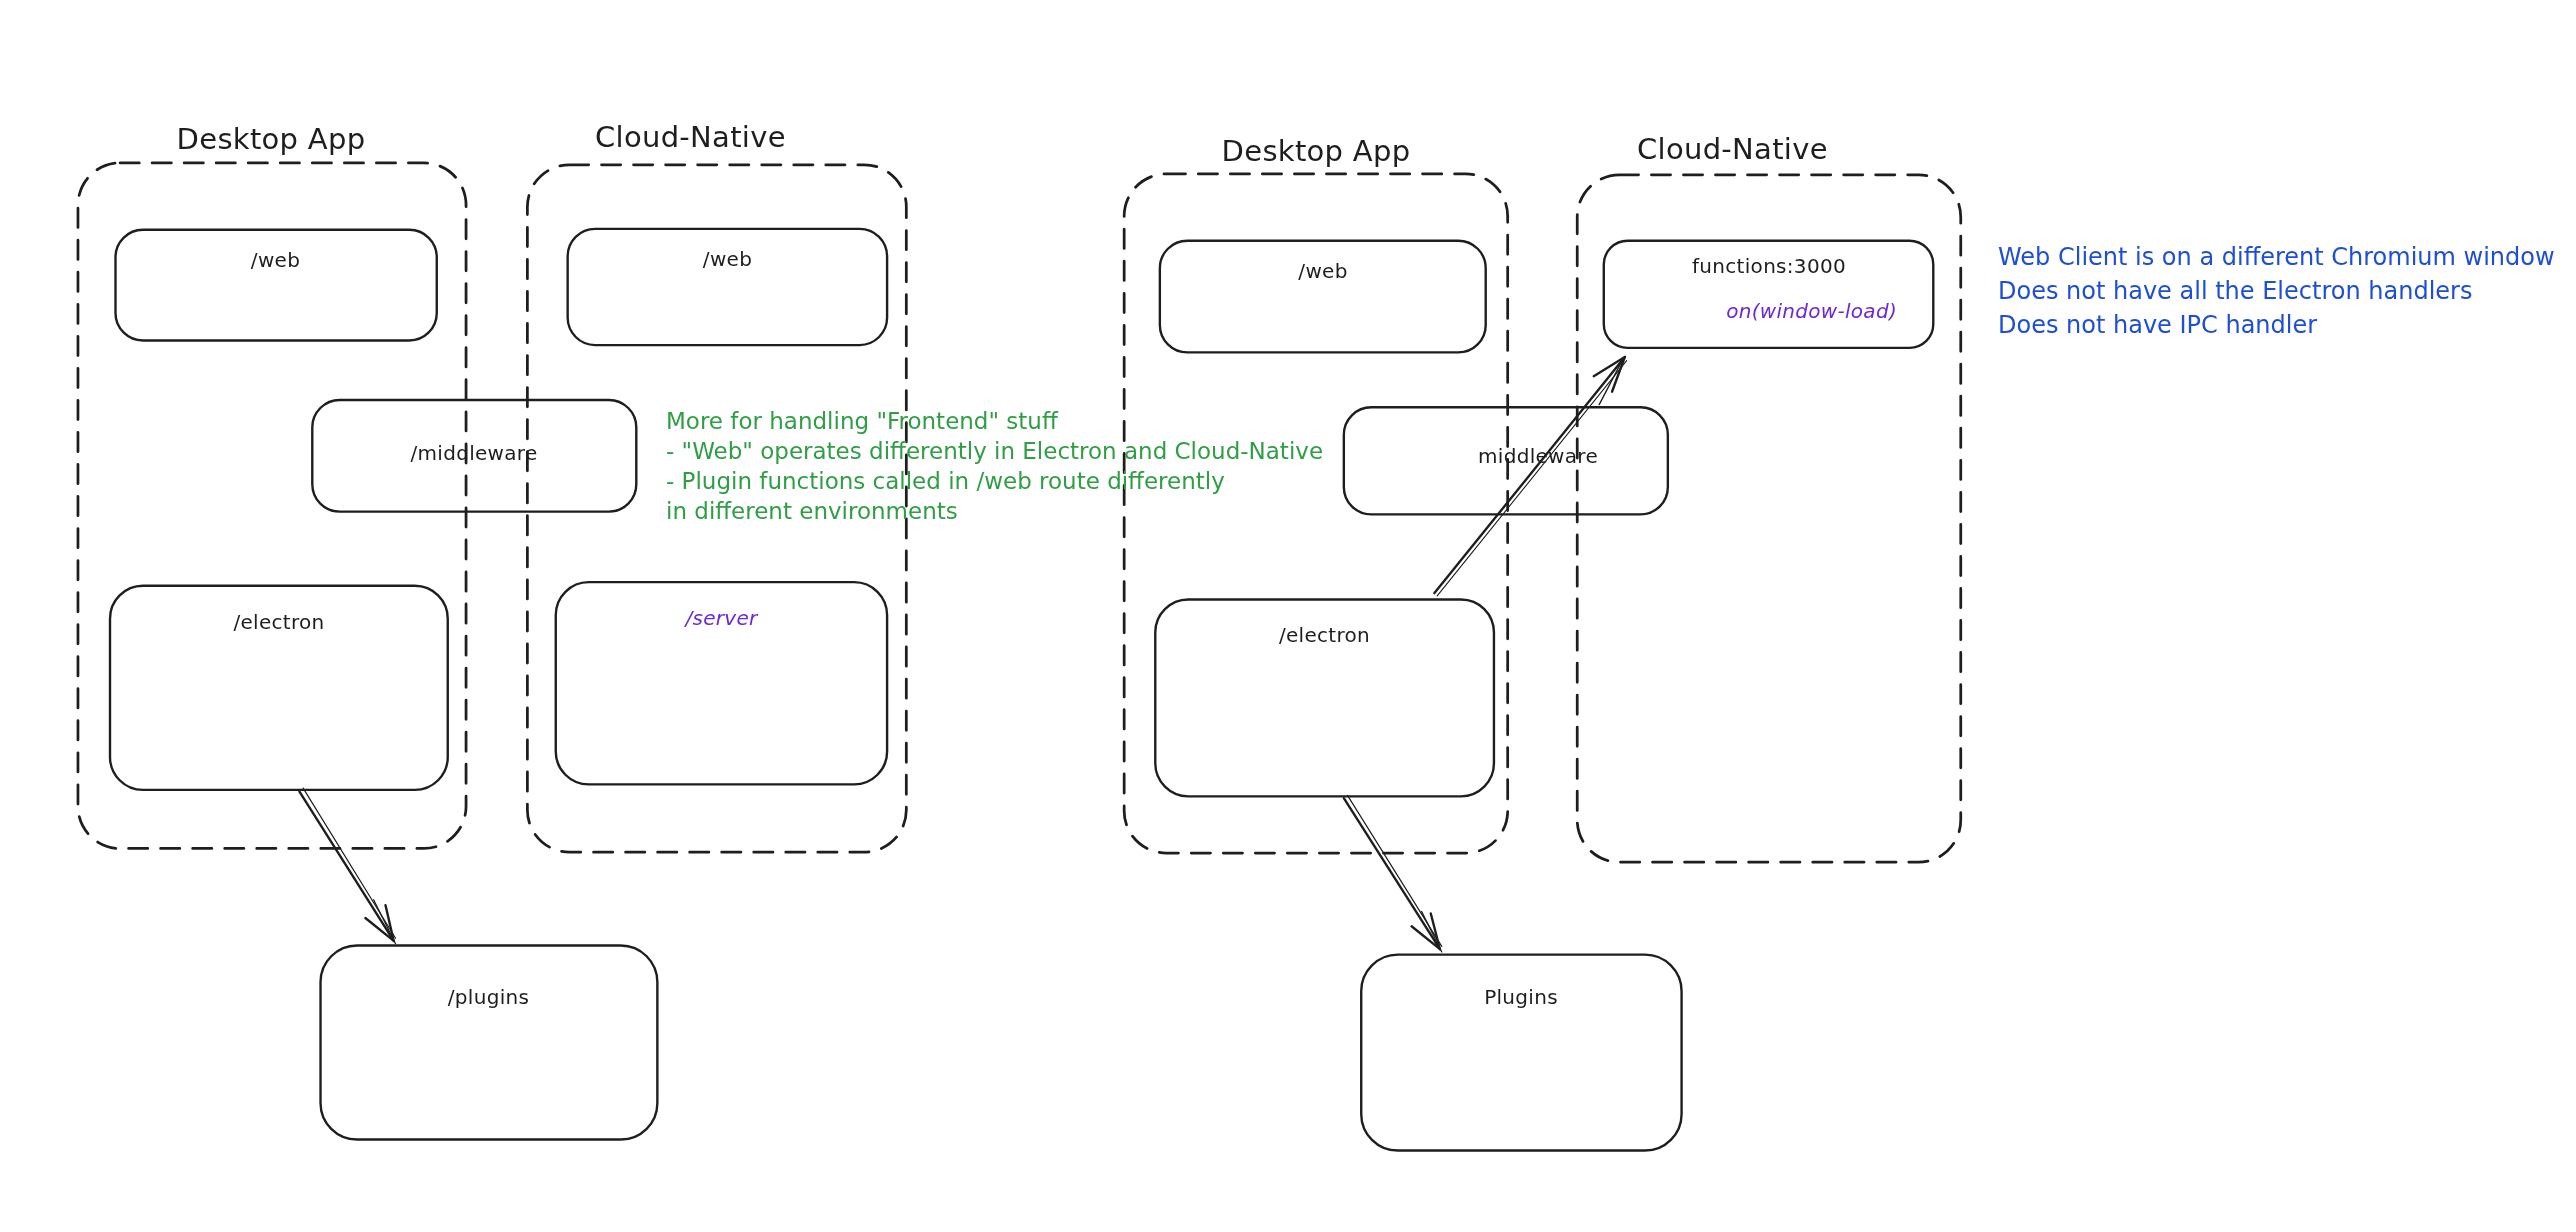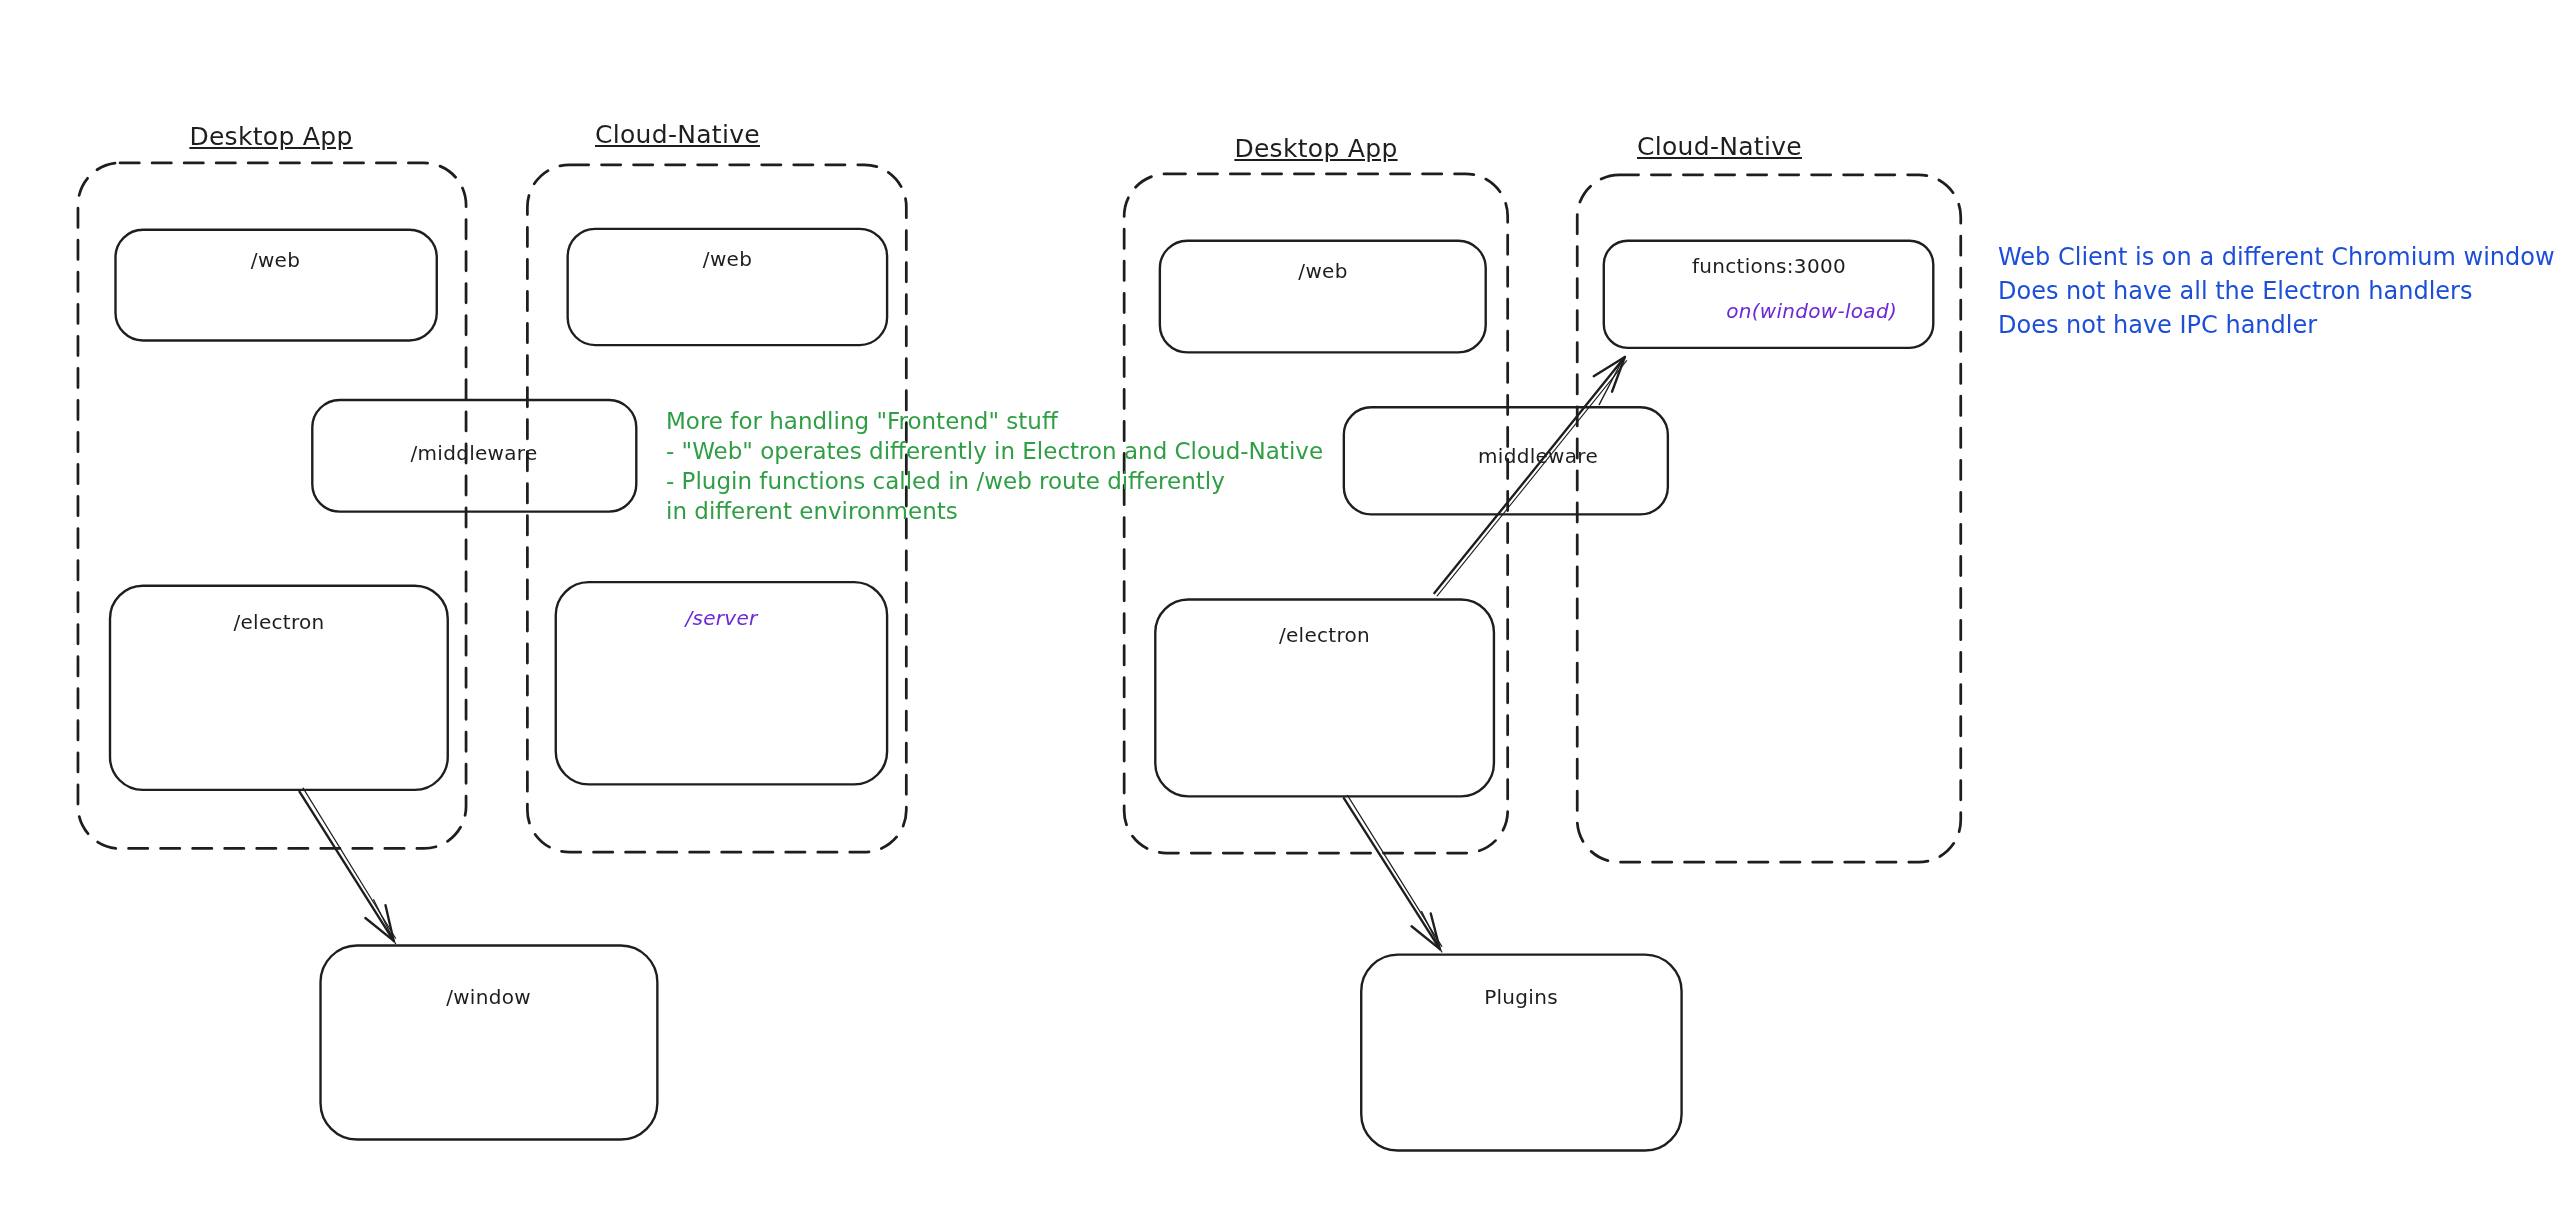--- a/index.html
+++ b/index.html
@@ -15,21 +15,21 @@
   .shapes-svg {
     position: absolute;
     left: 0; top: 0;
     width: 2576px; height: 1232px;
   }
   .txt {
     position: absolute;
     white-space: nowrap;
     letter-spacing: 0.3px;
   }
-  .group-label { font-size: 25px; text-decoration: underline; }
+  .group-label { font-size: 29px; }
   .box-label  { font-size: 20px; text-align: center; }
   .centered   { text-align: center; }
   .red-text   { color: #6d28d9; font-style: italic; }
   .note { position: absolute; font-size: 23px; }
   .note .line { white-space: nowrap; }
   .green-note .line { line-height: 30px; color: #2f9e44; }
   .red-note .line   { line-height: 34px; color: #1d4ed8; font-size: 24px; }
   .sub-label-right {
     text-align: right;
     box-sizing: border-box;
@@ -96,21 +96,21 @@
   <div class="txt box-label" style="left:115px; top:248px; width:321px;">/web</div>
 
   <div class="txt box-label" style="left:568px; top:247px; width:319px;">/web</div>
 
   <div class="txt box-label" style="left:312px; top:441px; width:324px;">/middleware</div>
 
   <div class="txt box-label" style="left:110px; top:610px; width:338px;">/electron</div>
 
   <div class="txt box-label red-text" style="left:556px; top:606px; width:331px;">/server</div>
 
-  <div class="txt box-label" style="left:320px; top:985px; width:337px;">/window</div>
+  <div class="txt box-label" style="left:320px; top:985px; width:337px;">/plugins</div>
 
   <div class="note green-note" style="left:666px; top:406px;">
     <div class="line">More for handling "Frontend" stuff</div>
     <div class="line">- "Web" operates differently in Electron and Cloud-Native</div>
     <div class="line">- Plugin functions called in /web route differently</div>
     <div class="line">in different environments</div>
   </div>
 
   <div class="txt group-label centered" style="left:1124px; top:134px; width:384px;">Desktop App</div>
 

